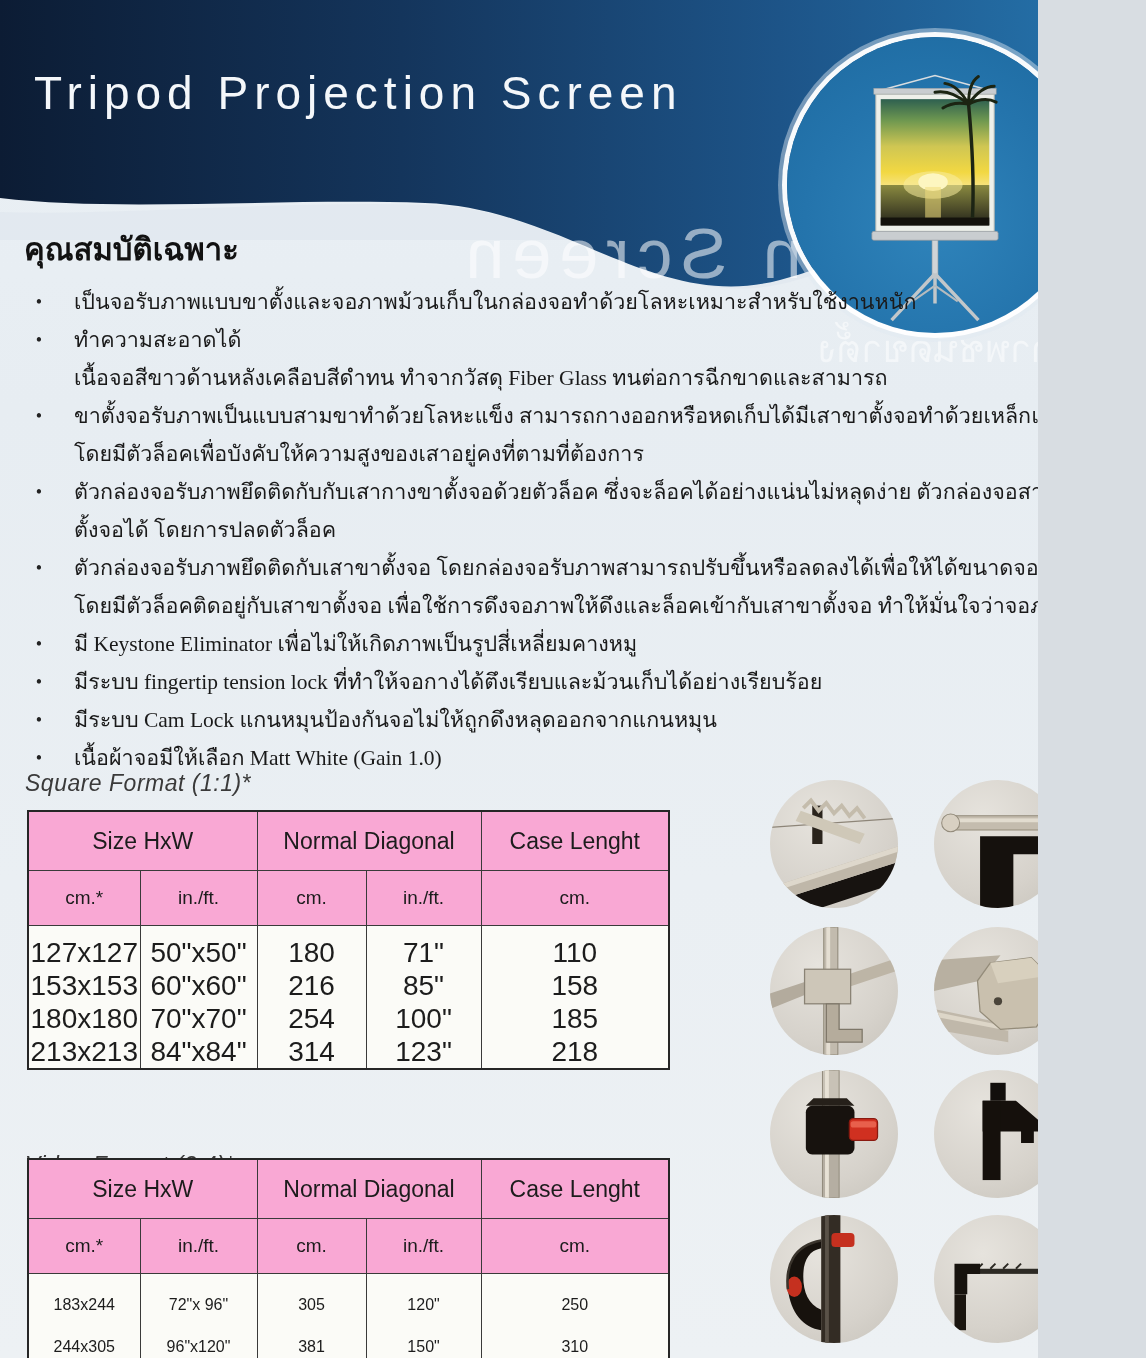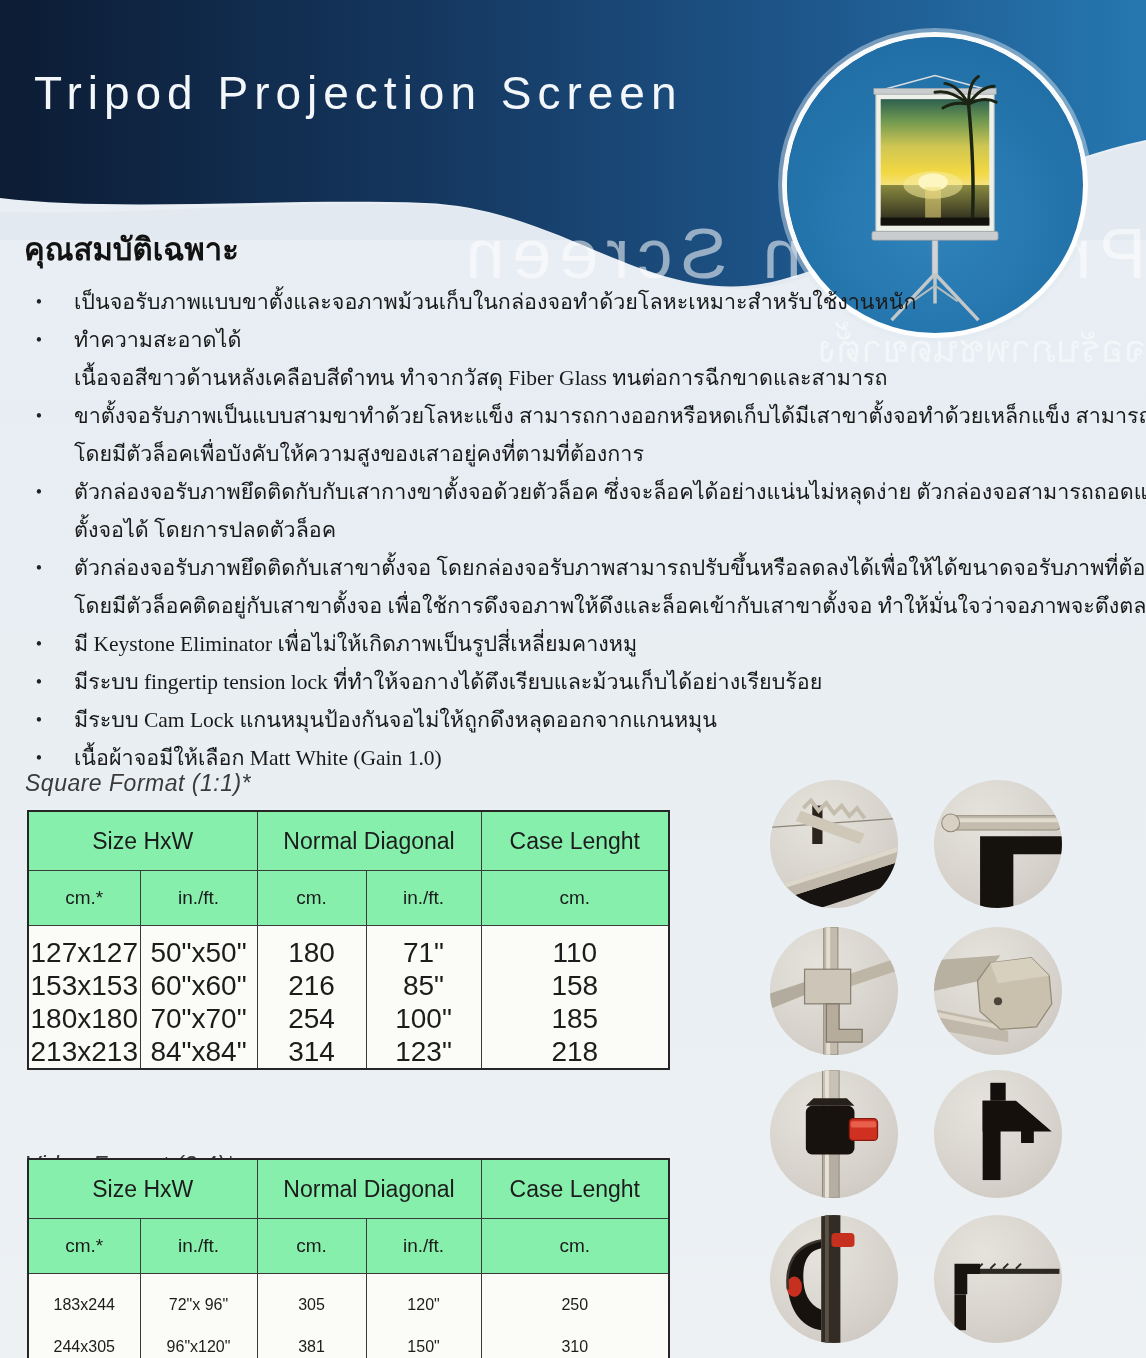--- a/index.html
+++ b/index.html
@@ -1,17 +1,17 @@
 <!DOCTYPE html>
 <html><head>
 <meta charset="utf-8">
 <style>
   html,body{margin:0;padding:0;background:#d8dde2;}
   .page{
-    position:relative; width:1146px; height:1358px; overflow:hidden;
+    position:relative; width:1038px; height:1358px; overflow:hidden;
     background:linear-gradient(180deg,#eaf0f5 0%,#e7edf2 30%,#edf1f4 100%);
     font-family:"Liberation Sans","DejaVu Sans",sans-serif;
   }
   .hdr-svg{position:absolute;left:0;top:0;}
   .page-title{
     position:absolute;left:34px;top:66px;font-size:46px;font-weight:300;
     letter-spacing:6px;color:#f4f7fa;white-space:nowrap;
   }
   .wm{position:absolute;transform:scaleX(-1);white-space:nowrap;pointer-events:none;
       font-weight:300;color:rgba(255,255,255,0.55);}
@@ -41,21 +41,21 @@
   table.spec{
     position:absolute;left:27px;border-collapse:collapse;table-layout:fixed;width:641px;
     background:#fbfbf7;border:2px solid #262626;
   }
   #t1{top:810px;} #t2{top:1158px;}
   table.spec th, table.spec td{
     text-align:center;vertical-align:middle;padding:0;color:#1c1c1c;
     border-left:1.5px solid #3a3a3a;
   }
   table.spec th:first-child, table.spec td:first-child{border-left:0;}
-  table.spec thead th{background:#86efac;font-weight:400;border-bottom:1.5px solid #3a3a3a;}
+  table.spec thead th{background:#f9a8d4;font-weight:400;border-bottom:1.5px solid #3a3a3a;}
   table.spec tr.group th{height:58px;font-size:23px;}
   table.spec tr.sub th{height:54px;font-size:19px;}
   #t1 tbody td{height:33px;font-size:28px;}
   #t2 tbody td{height:42px;font-size:16px;}
   table.spec tbody tr:first-child td{padding-top:10px;}
   .detail{
     position:absolute;width:128px;height:128px;border-radius:50%;overflow:hidden;
     background:radial-gradient(circle at 38% 30%, #e6e3dd 0%, #d6d2cb 62%, #c7c3bb 100%);
   }
   .d1{left:770px;top:780px;} .d2{left:934px;top:780px;}

